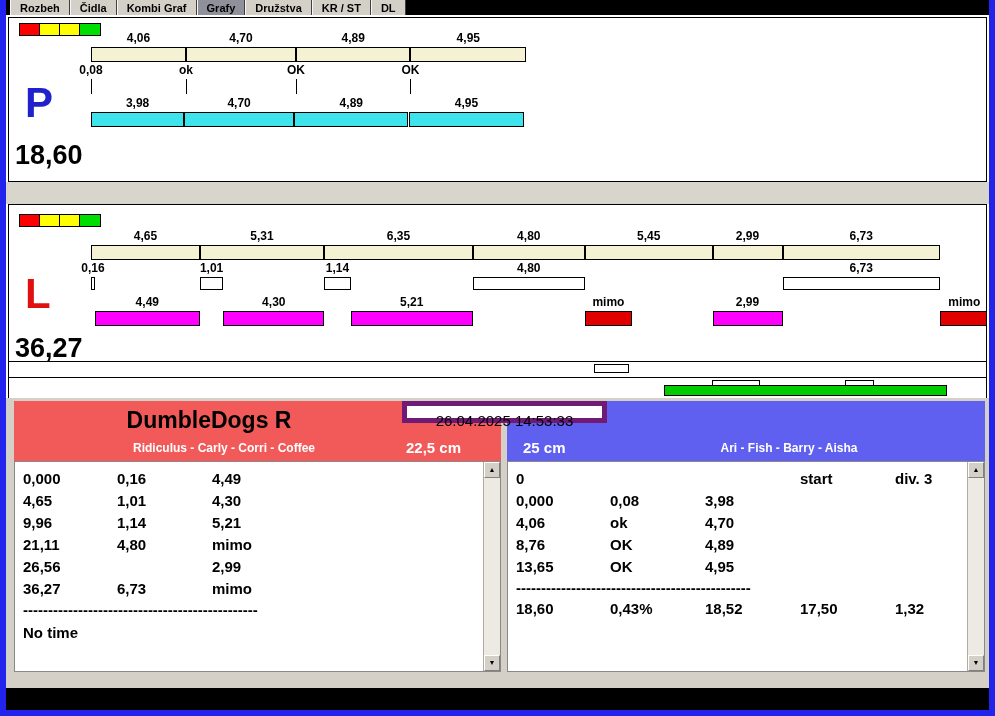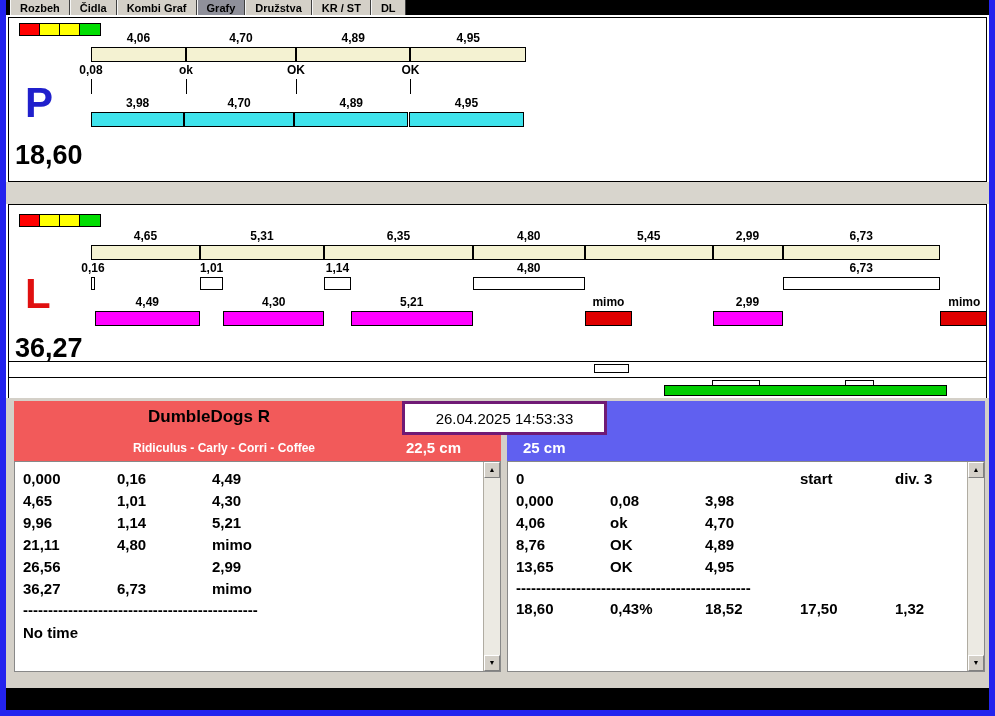--- a/index.html
+++ b/index.html
@@ -26,30 +26,30 @@
   .tick{position:absolute;width:1px;height:15px;background:#000;}
   .strip{position:absolute;left:8px;width:979px;background:#fff;border:1px solid #000;border-top:none;}
   #strip1{top:362px;height:16px;}
   #strip2{top:378px;height:21px;}
   .marker{position:absolute;border:1px solid #000;background:#fff;}
   .greenbar{position:absolute;border:1px solid #000;background:var(--green-bar,#00cc00);}
   .bottom-bg{position:absolute;left:6px;top:398px;width:983px;height:290px;background:#d4d0c8;}
   .hdr{position:absolute;top:401px;height:60px;}
   .hdr-left{left:14px;width:487px;background:var(--header-red,#f25a5a);}
   .hdr-right{left:507px;width:478px;background:var(--header-blue,#6060f0);}
-  .hdr-title{position:absolute;top:6px;font-size:17px;text-align:center;color:#000;}
+  .hdr-title{position:absolute;top:6px;font-size:23px;text-align:center;color:#000;}
   .hdr-left .hdr-title{left:0;width:390px;}
   .hdr-right .hdr-title{left:90px;right:4px;}
   .hdr-sub{position:absolute;top:40px;font-size:12px;color:#fff;text-align:center;white-space:nowrap;}
   .hdr-left .hdr-sub{left:0;width:420px;}
   .hdr-right .hdr-sub{left:90px;right:4px;}
   .hdr-height{position:absolute;top:38px;font-size:15px;color:#fff;white-space:nowrap;}
   .hdr-left .hdr-height{left:372px;width:95px;text-align:center;}
   .hdr-right .hdr-height{left:16px;}
-  .datetime{position:absolute;left:402px;top:401px;width:205px;height:34px;background:#fff;border:3px solid #701a75;font-size:15px;font-weight:400;text-align:center;line-height:29px;z-index:3;}
+  .datetime{position:absolute;left:402px;top:401px;width:205px;height:22px;background:#fff;border:5px solid #701a75;font-size:15px;font-weight:400;text-align:center;line-height:29px;z-index:3;}
   .tbody{position:absolute;top:461px;height:211px;background:#fff;border:1px solid #888;}
   .tbody-left{left:14px;width:487px;}
   .tbody-right{left:507px;width:478px;}
   .tcontent{position:absolute;left:8px;top:6px;right:21px;bottom:2px;overflow:hidden;}
   .trow{display:grid;grid-template-columns:94px 95px 95px 95px auto;height:22px;font-size:15px;line-height:22px;}
   .divider{font-size:15px;line-height:20px;white-space:nowrap;overflow:hidden;}
   .tfooter{font-size:15px;line-height:26px;}
   .scrollbar{position:absolute;right:0;top:0;bottom:0;width:17px;background:#eceae3;border-left:1px solid #b0aca2;}
   .sbtn{position:absolute;left:0;width:16px;height:16px;background:#d4d0c8;border:1px solid;border-color:#fff #808080 #808080 #fff;font-size:7px;line-height:14px;text-align:center;color:#000;}
   .sbtn.up{top:0;}
@@ -167,20 +167,21 @@
 
 <div class="bottom-bg"></div>
 
 <div class="hdr hdr-left">
   <div class="hdr-title">DumbleDogs R</div>
   <div class="hdr-sub">Ridiculus - Carly - Corri - Coffee</div>
   <div class="hdr-height">22,5 cm</div>
 </div>
 
 <div class="hdr hdr-right">
+  <div class="hdr-sub">Ari - Fish - Barry - Aisha</div>
   <div class="hdr-height">25 cm</div>
 </div>
 
 <div class="datetime">26.04.2025 14:53:33</div>
 
 <div class="tbody tbody-left">
   <div class="tcontent">
     <div id="leftRows">
         <div class="trow">
           <span class="tcell">0,000</span>

